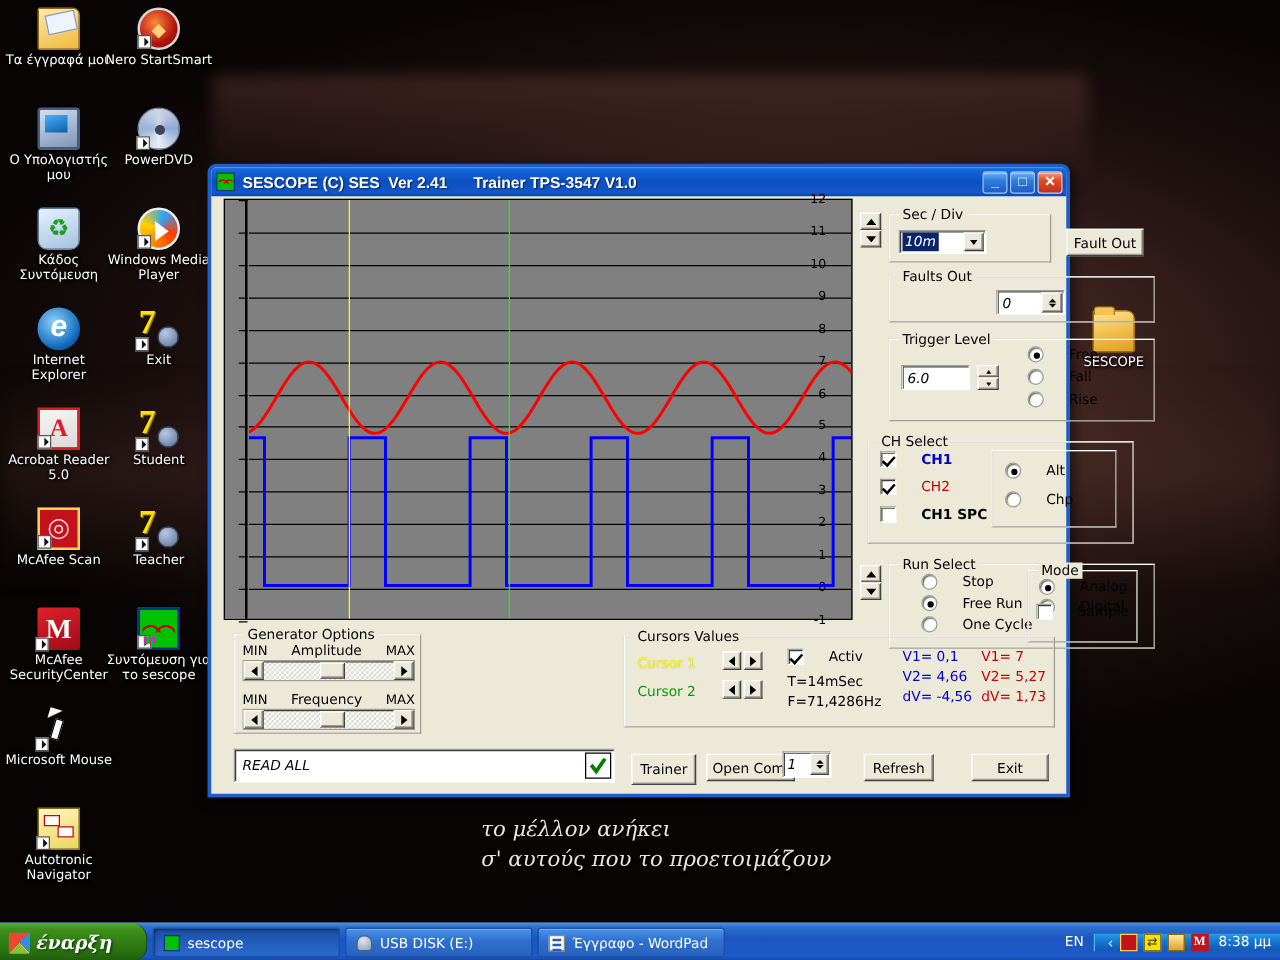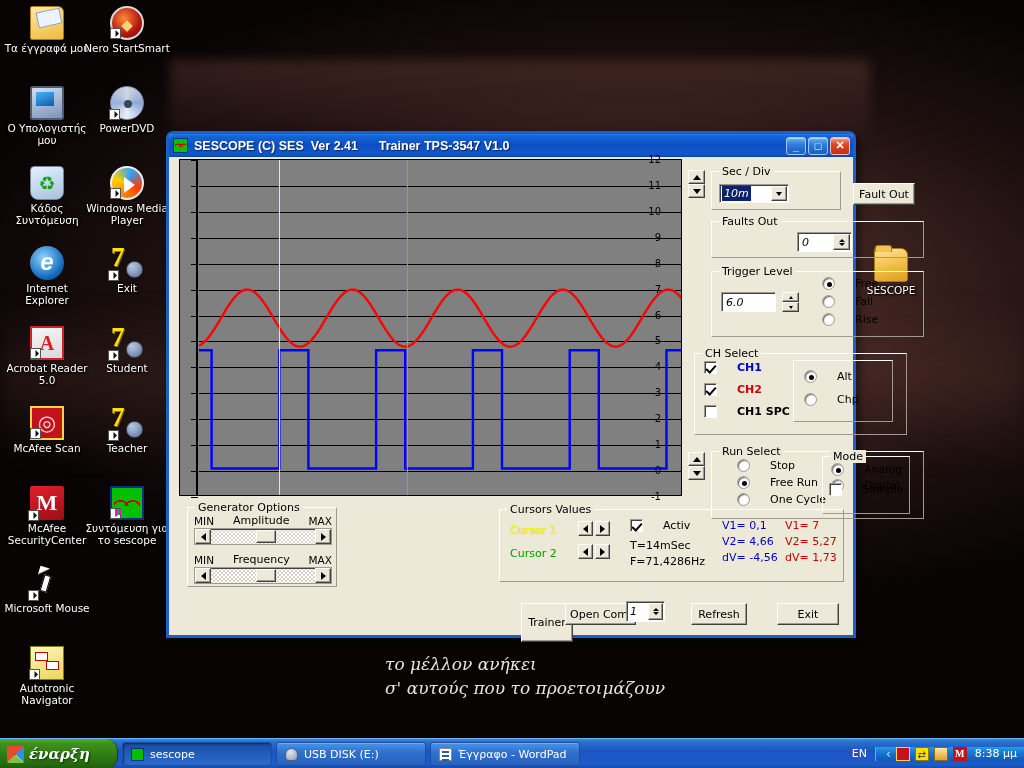--- a/index.html
+++ b/index.html
@@ -527,21 +527,21 @@
 
     <div class="group" style="left:525px; top:196px; width:213px; height:82px;">
       <span class="glabel">CH Select</span>
       <div id="ch-checks" style="position:absolute; left:9px; top:7px; display:flex; flex-direction:column; gap:9px;">
           <div class="ctl-row">
             <span class="chk on"></span>
             <span style="color: rgb(0, 0, 204); font-weight: bold;">CH1</span>
           </div>
           <div class="ctl-row">
             <span class="chk on"></span>
-            <span style="color: rgb(204, 0, 0); font-weight: bold;">CH2</span>
+            <span style="color: rgb(204, 0, 0); font-weight: normal;">CH2</span>
           </div>
           <div class="ctl-row">
             <span class="chk"></span>
             <span style="color: rgb(0, 0, 0); font-weight: bold;">CH1  SPC</span>
           </div>
         </div>
       <div class="group" style="left:98px; top:6px; width:100px; height:62px;">
         <div id="altchp-modes" style="position:absolute; left:10px; top:9px; display:flex; flex-direction:column; gap:10px;">
             <div class="ctl-row">
               <span class="rad on"></span>
@@ -663,22 +663,30 @@
         <div>V2= 4,66</div>
         <div>dV= -4,56</div>
       </div>
       <div style="position:absolute; left:285px; top:8px; color:#cc0000; font-size:11px; line-height:16px; font-family:'DejaVu Sans',sans-serif;">
         <div>V1= 7</div>
         <div>V2= 5,27</div>
         <div>dV= 1,73</div>
       </div>
     </div>
 
-
-    <div class="btn" style="position:absolute; left:352px; top:446px; width:52px; height:39px;">Trainer</div>
+    <div class="sunken" style="position:absolute; left:18px; top:442px; width:305px; height:27px; display:flex; align-items:center;">
+      <span style="font-size:11px; margin-left:6px; font-family:'DejaVu Sans',sans-serif;">READ ALL</span>
+      <div style="position:absolute; right:2px; top:2px; width:21px; height:21px; background:#fff; border:1px solid #000; display:flex; align-items:center; justify-content:center;">
+        <svg width="15" height="15" viewBox="0 0 15 15">
+            <path d="M2 7 L6 12 L13 2" fill="none" stroke="#008000" stroke-width="3"></path>
+          </svg>
+      </div>
+    </div>
+
+    <div class="btn" style="position:absolute; left:336px; top:446px; width:52px; height:25px;">Trainer</div>
 
     <div class="btn" style="position:absolute; left:396px; top:446px; width:71px; height:22px; justify-content:flex-start; padding-left:4px;">
       <span>Open Com</span>
     </div>
     <div class="sunken" style="position:absolute; left:457px; top:444px; width:39px; height:21px; display:flex; align-items:center;">
       <span style="font-size:11px; margin-left:3px; font-family:'DejaVu Sans',sans-serif;">1</span>
       <div class="btn" style="position:absolute; right:1px; top:1px; width:15px; height:17px; flex-direction:column; gap:1px;">
         <i class="tri-up-s" style="border-bottom-width:3px;"></i>
         <i class="tri-dn-s" style="border-top-width:3px;"></i>
       </div>

